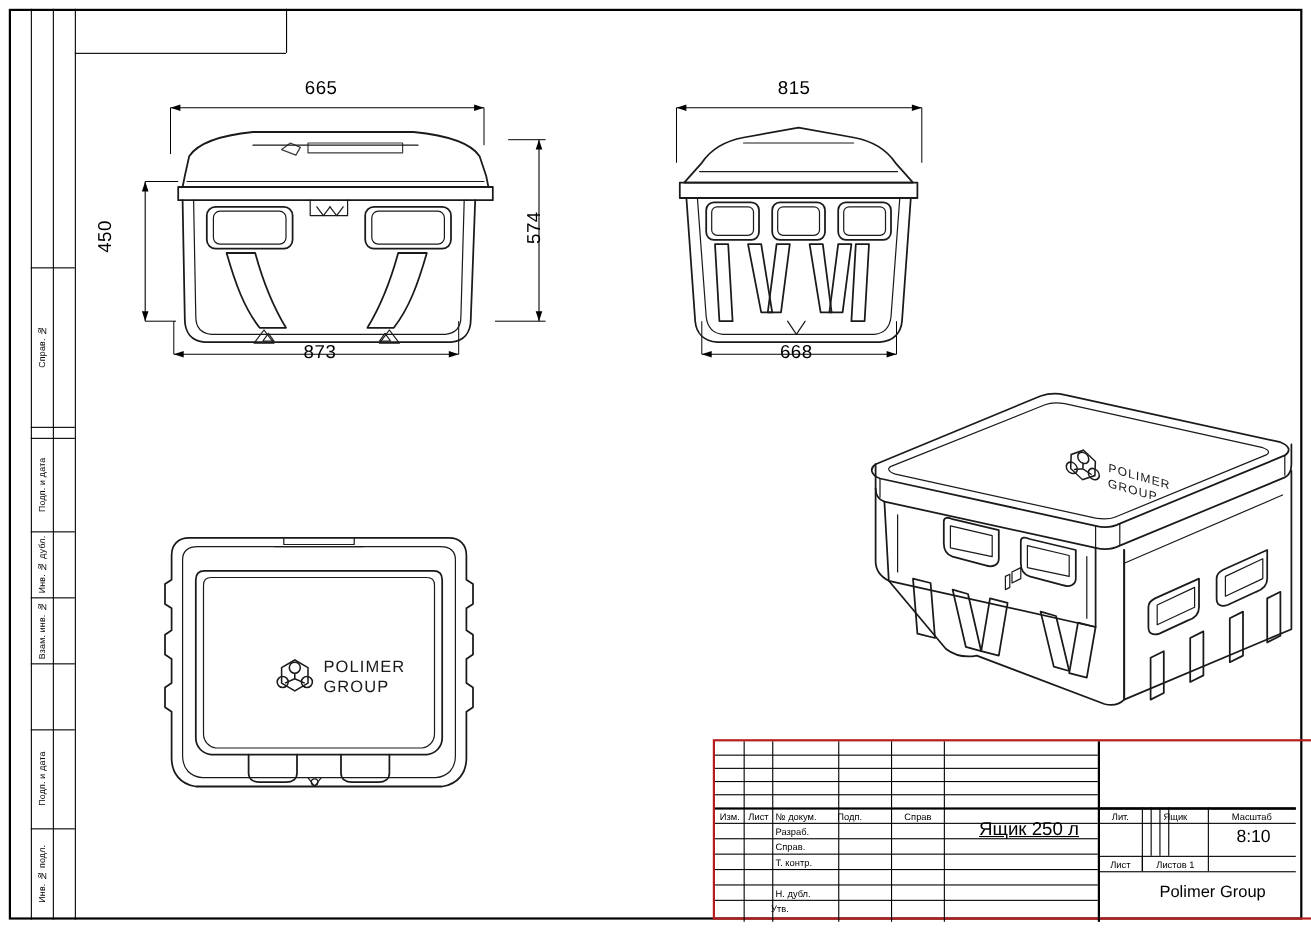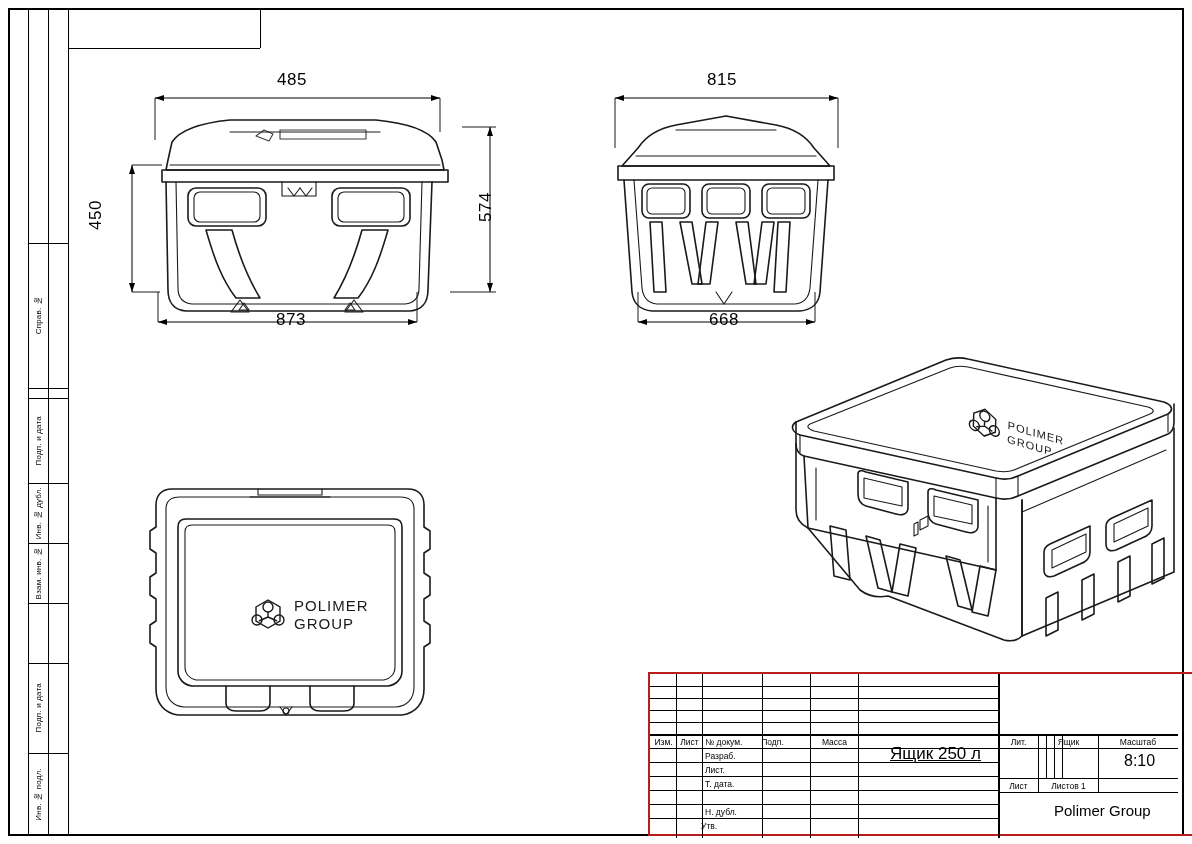--- a/index.html
+++ b/index.html
@@ -216,21 +216,21 @@
         <path class="st" d="M278,160 C270,188 262,210 248,228 L224,228 C238,205 246,182 252,160 Z"></path>
 
         <path class="st-thin" d="M130,230 l-9,12 l18,0 z"></path>
         <path class="st-thin" d="M134,233 l-5,7 l10,0 z"></path>
         <path class="st-thin" d="M244,230 l-9,12 l18,0 z"></path>
         <path class="st-thin" d="M240,233 l-5,7 l10,0 z"></path>
       </g>
     </svg>
   </div>
 
-  <div class="dim" style="left:277px; top:70px;">485</div>
+  <div class="dim" style="left:277px; top:70px;">665</div>
   <div class="dim vert" style="left:86px; top:200px;">450</div>
   <div class="dim" style="left:276px; top:310px;">873</div>
   <div class="dim vert" style="left:476px; top:192px;">574</div>
 
   <div class="dwg" style="left:580px; top:70px;">
     <svg width="300" height="280" viewBox="0 0 300 280">
 
       <g>
         <line class="dimline" x1="35" y1="28" x2="258" y2="28"></line>
         <path d="M35,28 l9,-3 l0,6 z" fill="#000"></path>
@@ -404,25 +404,25 @@
     <div class="l" style="left:404px; top:60px; width:1px; height:44px;"></div>
     <div class="l" style="left:412px; top:60px; width:1px; height:44px;"></div>
     <div class="l" style="left:448px; top:60px; width:1px; height:44px;"></div>
     <div class="l" style="left:388px; top:104px; width:1px; height:14px;"></div>
     <div class="l" style="left:448px; top:104px; width:1px; height:14px;"></div>
 
     <div class="tx c" style="left:1px; top:63px; width:25px;">Изм.</div>
     <div class="tx c" style="left:27px; top:63px; width:25px;">Лист</div>
     <div class="tx" style="left:55px; top:63px;">№ докум.</div>
     <div class="tx c" style="left:99px; top:63px; width:47px;">Подп.</div>
-    <div class="tx c" style="left:161px; top:63px; width:47px;">Масса</div>
+    <div class="tx c" style="left:161px; top:63px; width:47px;">Справ</div>
 
     <div class="tx" style="left:55px; top:77px;">Разраб.</div>
-    <div class="tx" style="left:55px; top:91px;">Лист.</div>
-    <div class="tx" style="left:55px; top:105px;">Т. дата.</div>
+    <div class="tx" style="left:55px; top:91px;">Справ.</div>
+    <div class="tx" style="left:55px; top:105px;">Т. контр.</div>
     <div class="tx" style="left:55px; top:133px;">Н. дубл.</div>
     <div class="tx" style="left:51px; top:147px;">Утв.</div>
 
     <div class="tx c" style="left:349px; top:63px; width:39px;">Лит.</div>
     <div class="tx c" style="left:389px; top:63px; width:59px;">Ящик</div>
     <div class="tx c" style="left:449px; top:63px; width:78px;">Масштаб</div>
     <div class="tx c" style="left:349px; top:107px; width:39px;">Лист</div>
     <div class="tx c" style="left:389px; top:107px; width:59px;">Листов 1</div>
 
     <div class="tb-name" style="left:240px; top:70px;">Ящик 250 л</div>

